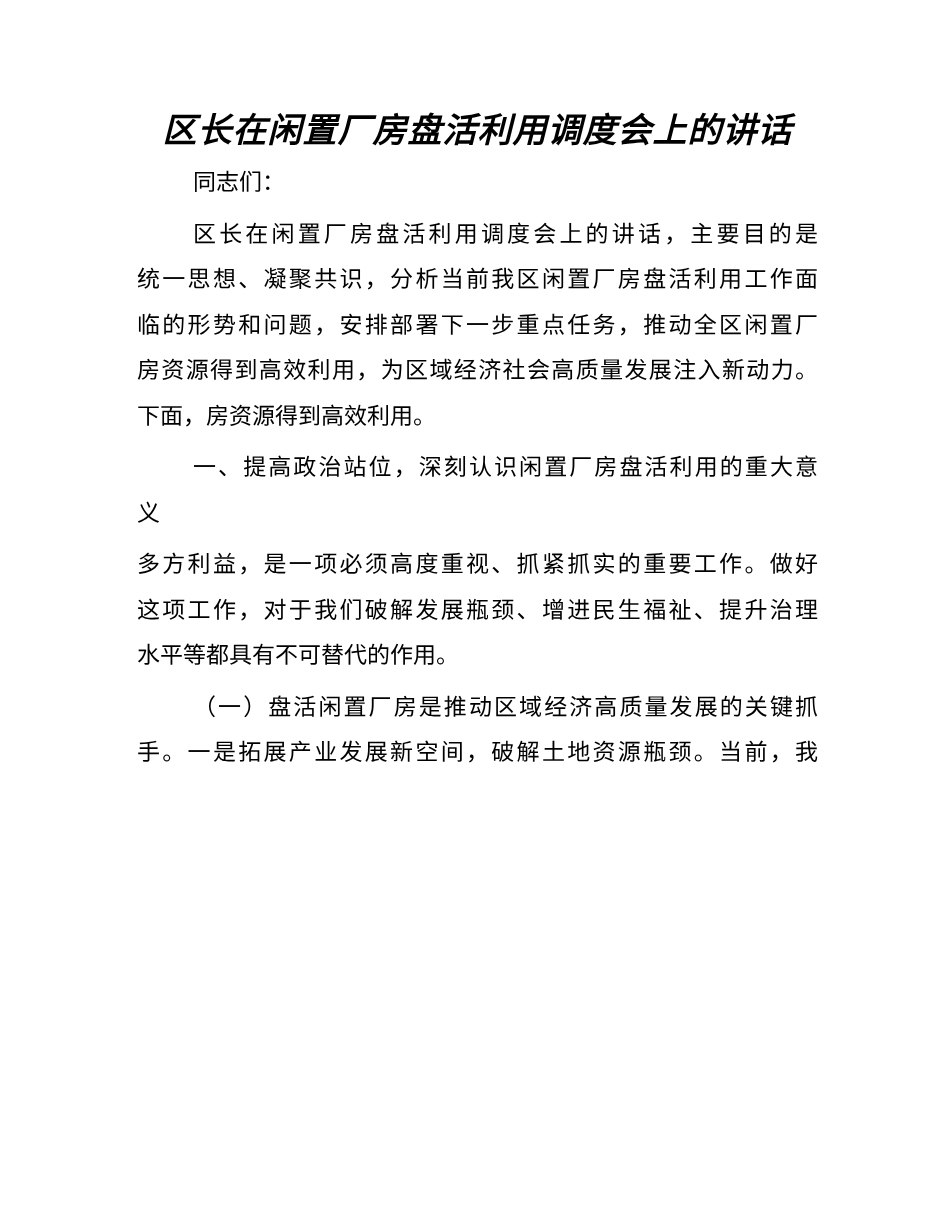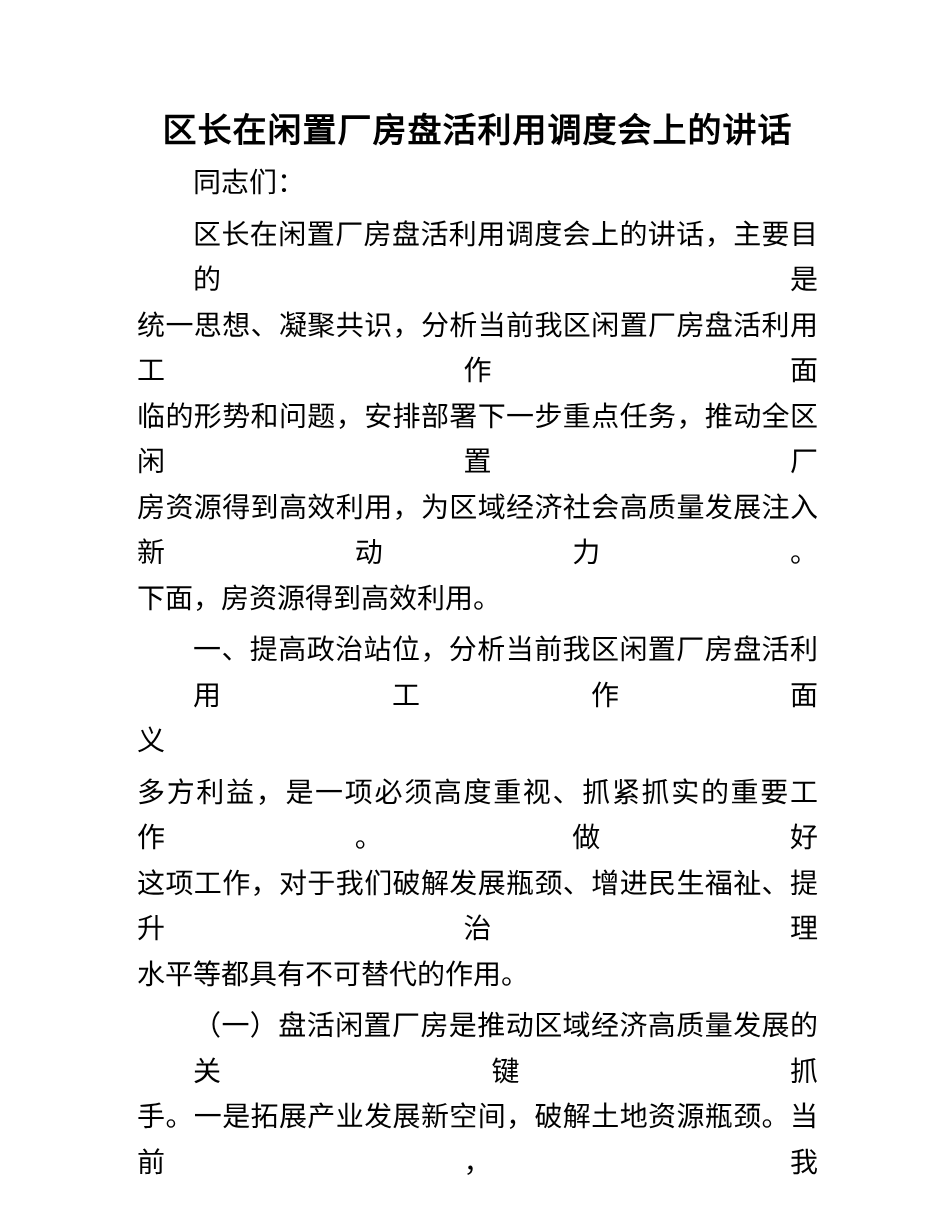--- a/index.html
+++ b/index.html
@@ -22,26 +22,27 @@
     padding: 100px 132px 0 137px; 
     width: 100%;
   }
   .doc-title {
     font-size: 34px;
     font-weight: 700;
     line-height: 60px;
     text-align: center;
     letter-spacing: 1px;
     margin: 0 0 0 0;
+    font-style: italic;
   }
   .paragraph {
     margin: 0 0 6px 0;
   }
   .line {
-    font-size: 28px;
+    font-size: 23px;
     line-height: 45.5px;
     text-align: justify;
     text-align-last: justify;
     text-justify: inter-character;
     white-space: normal;
   }
   .line.first {
     padding-left: 56px; 
   }
   .line.last {
@@ -59,21 +60,21 @@
           <div class="line first last">同志们：</div>
         </div>
         <div class="paragraph">
           <div class="line first">区长在闲置厂房盘活利用调度会上的讲话，主要目的是</div>
           <div class="line">统一思想、凝聚共识，分析当前我区闲置厂房盘活利用工作面</div>
           <div class="line">临的形势和问题，安排部署下一步重点任务，推动全区闲置厂</div>
           <div class="line">房资源得到高效利用，为区域经济社会高质量发展注入新动力。</div>
           <div class="line last">下面，房资源得到高效利用。</div>
         </div>
         <div class="paragraph">
-          <div class="line first">一、提高政治站位，分析当前我区闲置厂房盘活利用工作面</div>
+          <div class="line first">一、提高政治站位，深刻认识闲置厂房盘活利用的重大意</div>
           <div class="line last">义</div>
         </div>
         <div class="paragraph">
           <div class="line">多方利益，是一项必须高度重视、抓紧抓实的重要工作。做好</div>
           <div class="line">这项工作，对于我们破解发展瓶颈、增进民生福祉、提升治理</div>
           <div class="line last">水平等都具有不可替代的作用。</div>
         </div>
         <div class="paragraph">
           <div class="line first">（一）盘活闲置厂房是推动区域经济高质量发展的关键抓</div>
           <div class="line">手。一是拓展产业发展新空间，破解土地资源瓶颈。当前，我</div>

